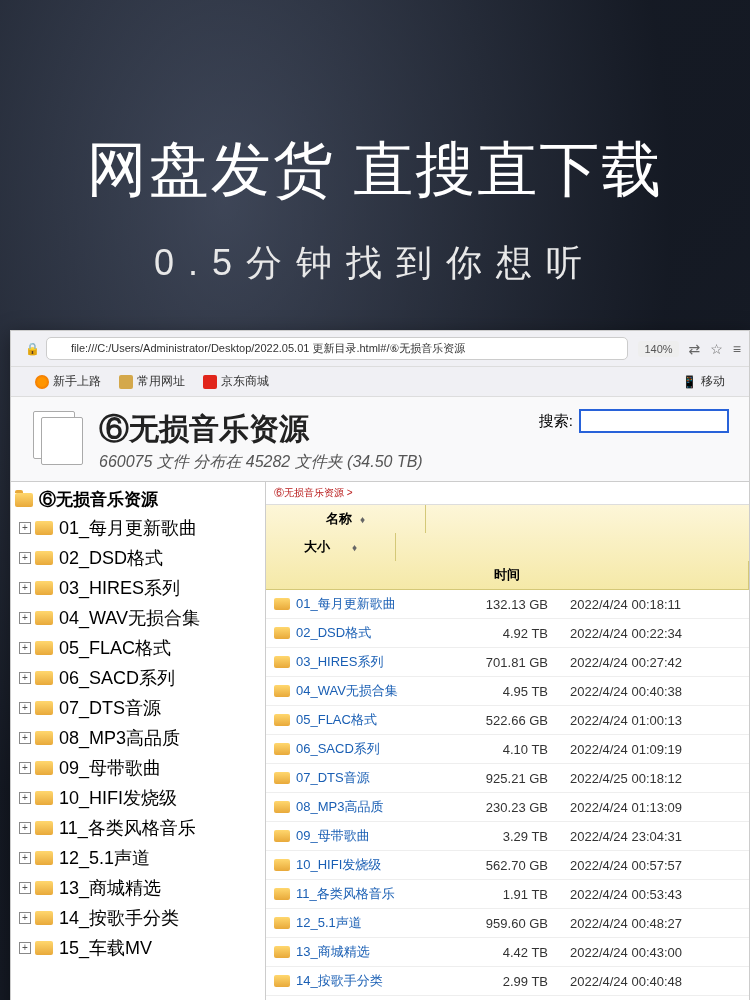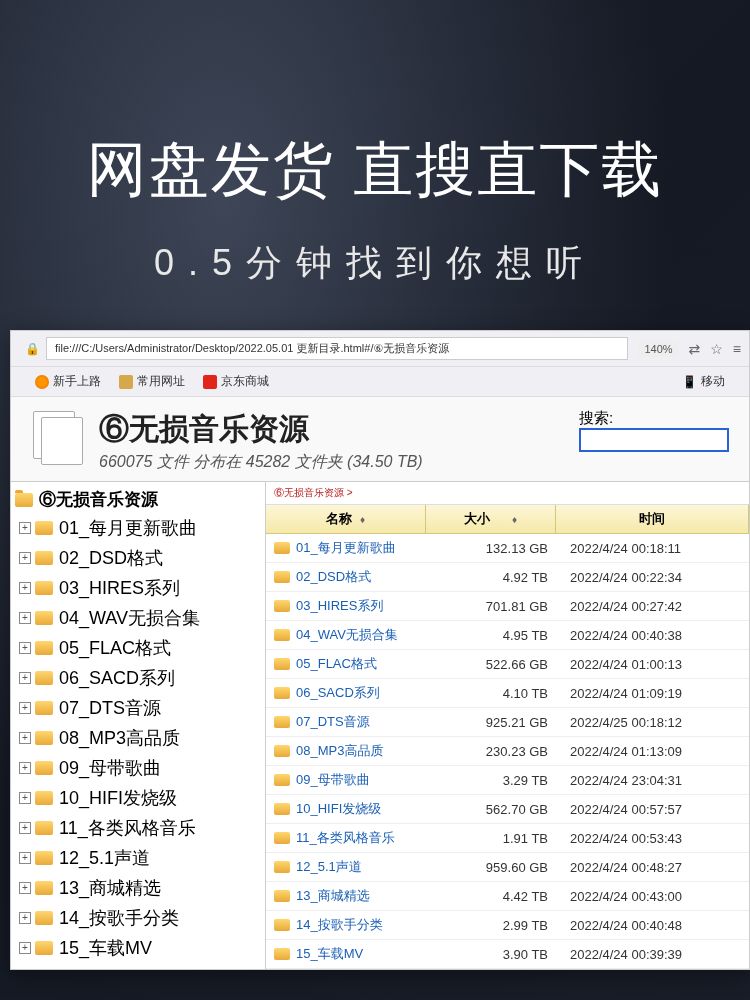--- a/index.html
+++ b/index.html
@@ -51,22 +51,22 @@
   align-items: center;
   padding: 0 8px;
   font-size: 12px;
   color: #555;
 }
 .addr-lock { margin: 0 6px; color: #888; }
 .addr-url {
   flex: 1;
   background: #fff;
   border: 1px solid #ccc;
-  border-radius: 0;
-  padding: 3px 8px;
+  border-radius: 5px;
+  padding: 3px 24px;
   font-size: 11px;
   color: #333;
   white-space: nowrap;
   overflow: hidden;
 }
 .addr-zoom {
   margin-left: 10px;
   font-size: 11px;
   color: #555;
   background: #eee;
@@ -118,23 +118,22 @@
 }
 .header-text p {
   font-size: 16px;
   color: #555;
   font-style: italic;
   margin-top: 2px;
 }
 .search-box {
   margin-left: auto;
   display: flex;
-  align-items: flex-start;
+  align-items: center;
   font-size: 15px;
-  flex-direction: column;
 }
 .search-box label { margin-right: 6px; }
 .search-box input {
   width: 150px;
   height: 24px;
   border: 2px solid #2862d9;
   background: #fff;
 }
 .main-split {
   display: flex;
@@ -195,20 +194,21 @@
   font-size: 10px;
   color: #b91c1c;
   border-bottom: 1px solid #ddd;
 }
 .table-header {
   display: flex;
   background: linear-gradient(#fdf6d8, #f5e9a8);
   border-bottom: 1px solid #d4c878;
   font-size: 13px;
   font-weight: bold;
+  flex-direction: column;
 }
 .th {
   padding: 5px 8px;
   border-right: 1px solid #d4c878;
   display: flex;
   align-items: center;
   justify-content: center;
 }
 .th-name { width: 160px; justify-content: center; }
 .th-size { width: 130px; gap: 14px; }

